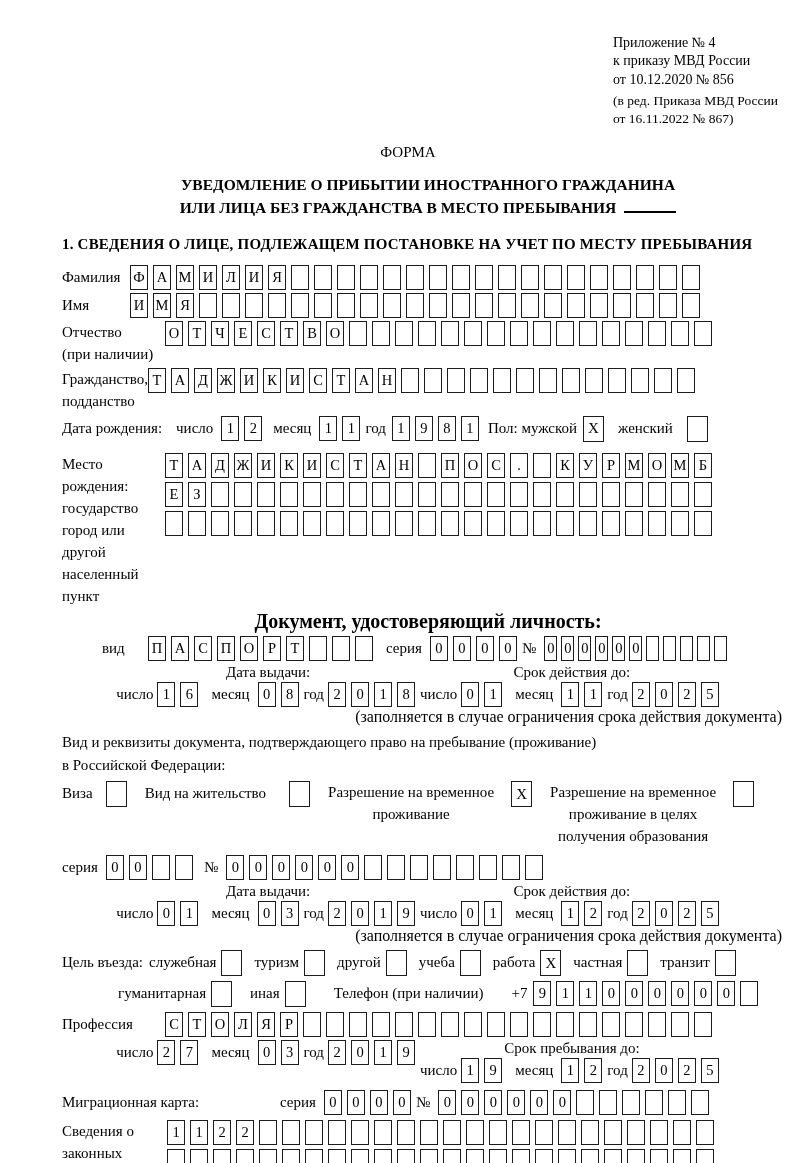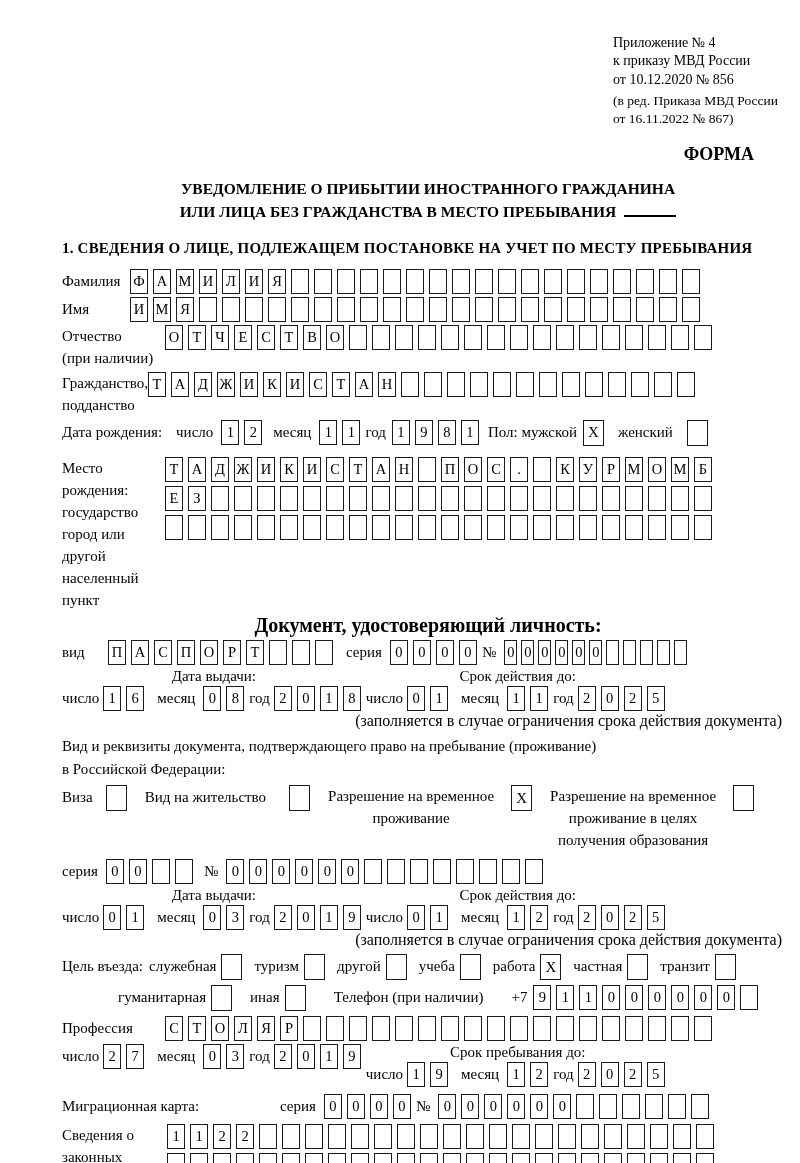--- a/index.html
+++ b/index.html
@@ -6,21 +6,21 @@
   html,body { background:#ffffff; }
   body {
     width:800px; height:1163px; overflow:hidden; position:relative;
     color:#000; font-family:"Liberation Serif","DejaVu Serif",serif;
     font-size:15px;
   }
   .page { padding:34px 6px 0 62px; }
 
   .hdr { margin-left:551px; font-size:14px; line-height:1.32; }
   .hdr-sub { font-size:13.5px; margin-top:3px; line-height:1.32; }
-  .forma { text-align:right; padding-right:40px; font-weight:bold; margin-top:16px; font-size:18px; }
+  .forma { text-align:center; padding-right:40px; font-weight:normal; margin-top:16px; font-size:15px; }
 
   .title { text-align:center; font-weight:bold; font-size:15.5px; margin-top:12px; line-height:1.5; }
   .underline-blank { display:inline-block; width:52px; height:13px; border-bottom:2px solid #000; margin-left:8px; }
 
   .sec-heading { font-weight:bold; font-size:15px; margin-top:16px; margin-bottom:12px; letter-spacing:0.2px; }
 
   .row { display:flex; align-items:flex-start; margin-bottom:3px; }
   .flabel { flex:none; line-height:25px; }
   .label-col { flex:none; line-height:22px; }
   .w68 { width:68px; } .w86 { width:86px; } .w103 { width:103px; } .w105 { width:105px; }
@@ -37,21 +37,21 @@
     display:inline-flex; align-items:center; justify-content:center; font-size:15px;
   }
   .lbl { white-space:nowrap; line-height:25px; flex:none; }
   .g4 { width:4px; flex:none; } .g6 { width:6px; flex:none; } .g8 { width:8px; flex:none; }
   .g14 { width:14px; flex:none; } .g18 { width:18px; flex:none; } .g28 { width:28px; flex:none; }
 
   .stack-rows .cells { margin-bottom:4px; }
 
   .center-bold { text-align:center; font-weight:bold; margin:1px 0 3px; font-size:20px; }
 
-  .date-pair { display:flex; justify-content:flex-start; padding-right:16px; margin-top:3px; }
+  .date-pair { display:flex; justify-content:center; padding-right:16px; margin-top:3px; }
   .date-title { text-align:center; margin-bottom:1px; }
   .date-cells { display:flex; }
   .date-note { text-align:right; font-size:16px; padding-right:12px; margin:1px 0 5px; }
 
   .plain-line { line-height:1.55; }
 
   .visa-row { display:flex; align-items:flex-start; margin:4px 0 8px; }
   .visa-item { display:flex; align-items:flex-start;gap:9px; }
   .visa-label-multi { text-align:center; line-height:22px; }
   .visa-row .checkbox { margin-left:8px; }
@@ -332,21 +332,21 @@
           <span class="cell"></span>
           <span class="cell"></span>
           <span class="cell"></span>
         </div>
     </div>
   </div>
 
   <div class="center-bold">Документ, удостоверяющий личность:</div>
 
   <div class="row">
-    <span class="lbl" style="width:46px;">вид</span>
+    <span class="lbl" style="width:46px;margin-left:40px;">вид</span>
     <span class="cells">
         <span class="cell">П</span>
         <span class="cell">А</span>
         <span class="cell">С</span>
         <span class="cell">П</span>
         <span class="cell">О</span>
         <span class="cell">Р</span>
         <span class="cell">Т</span>
         <span class="cell"></span>
         <span class="cell"></span>

